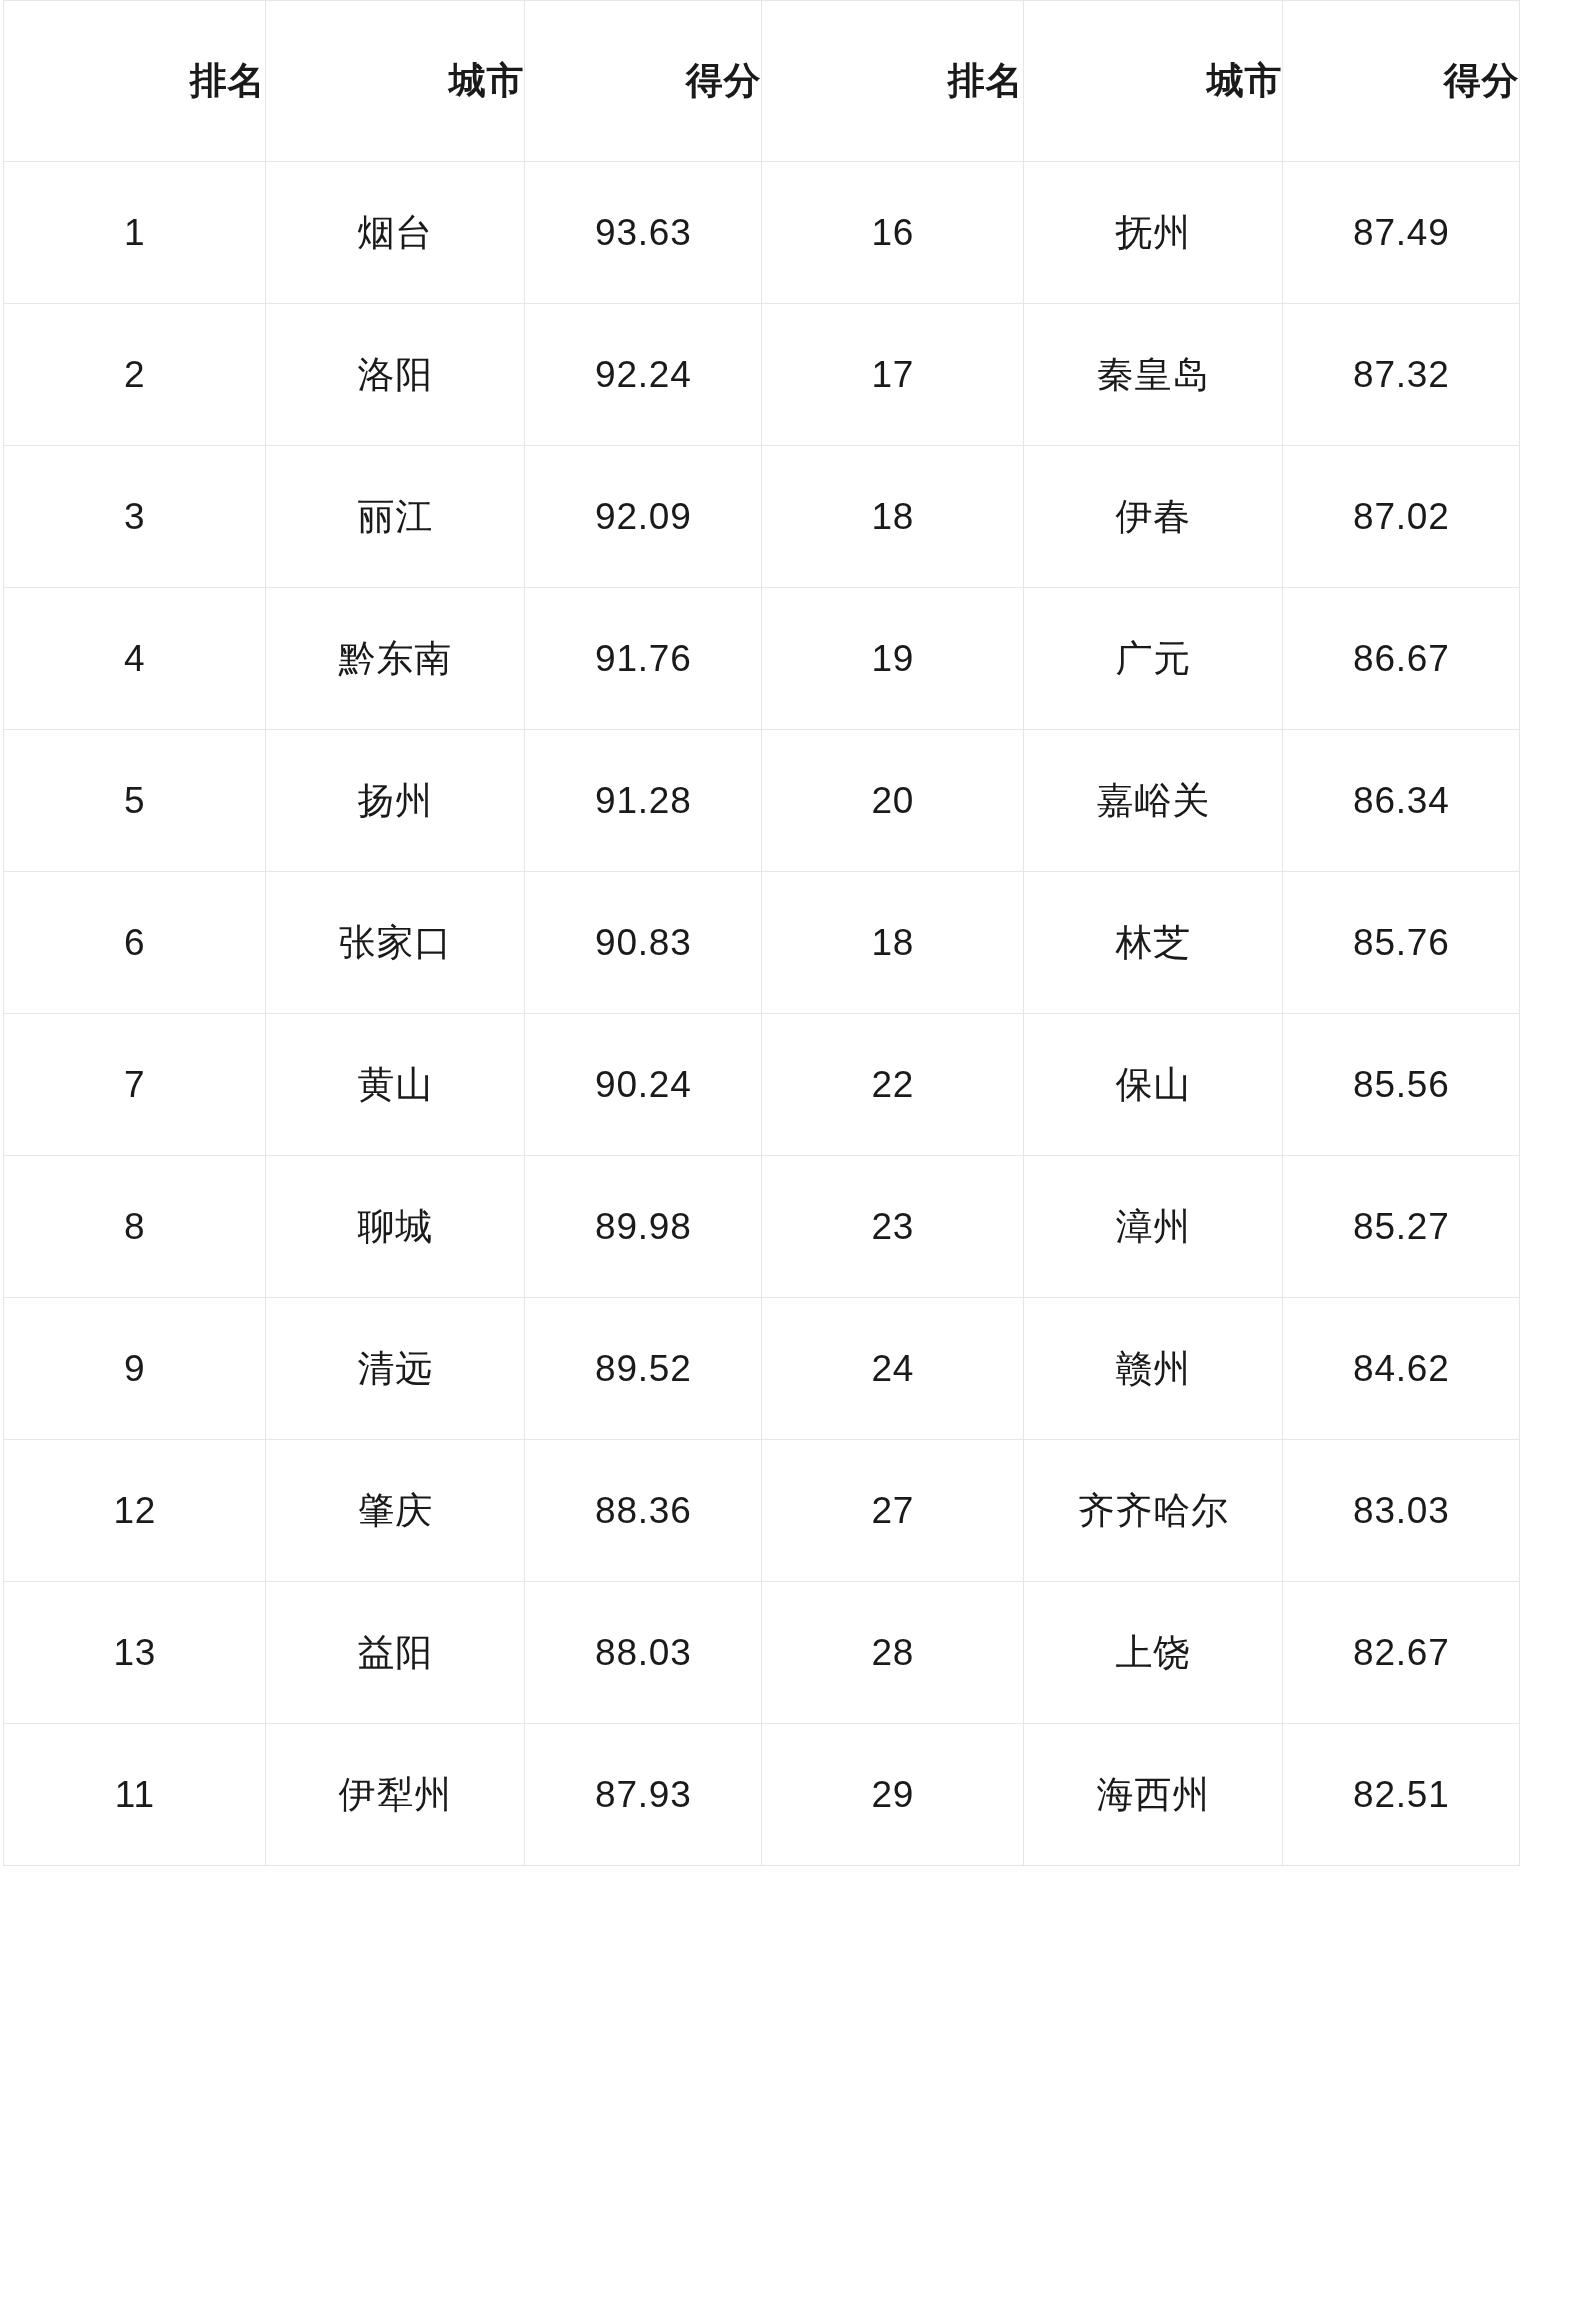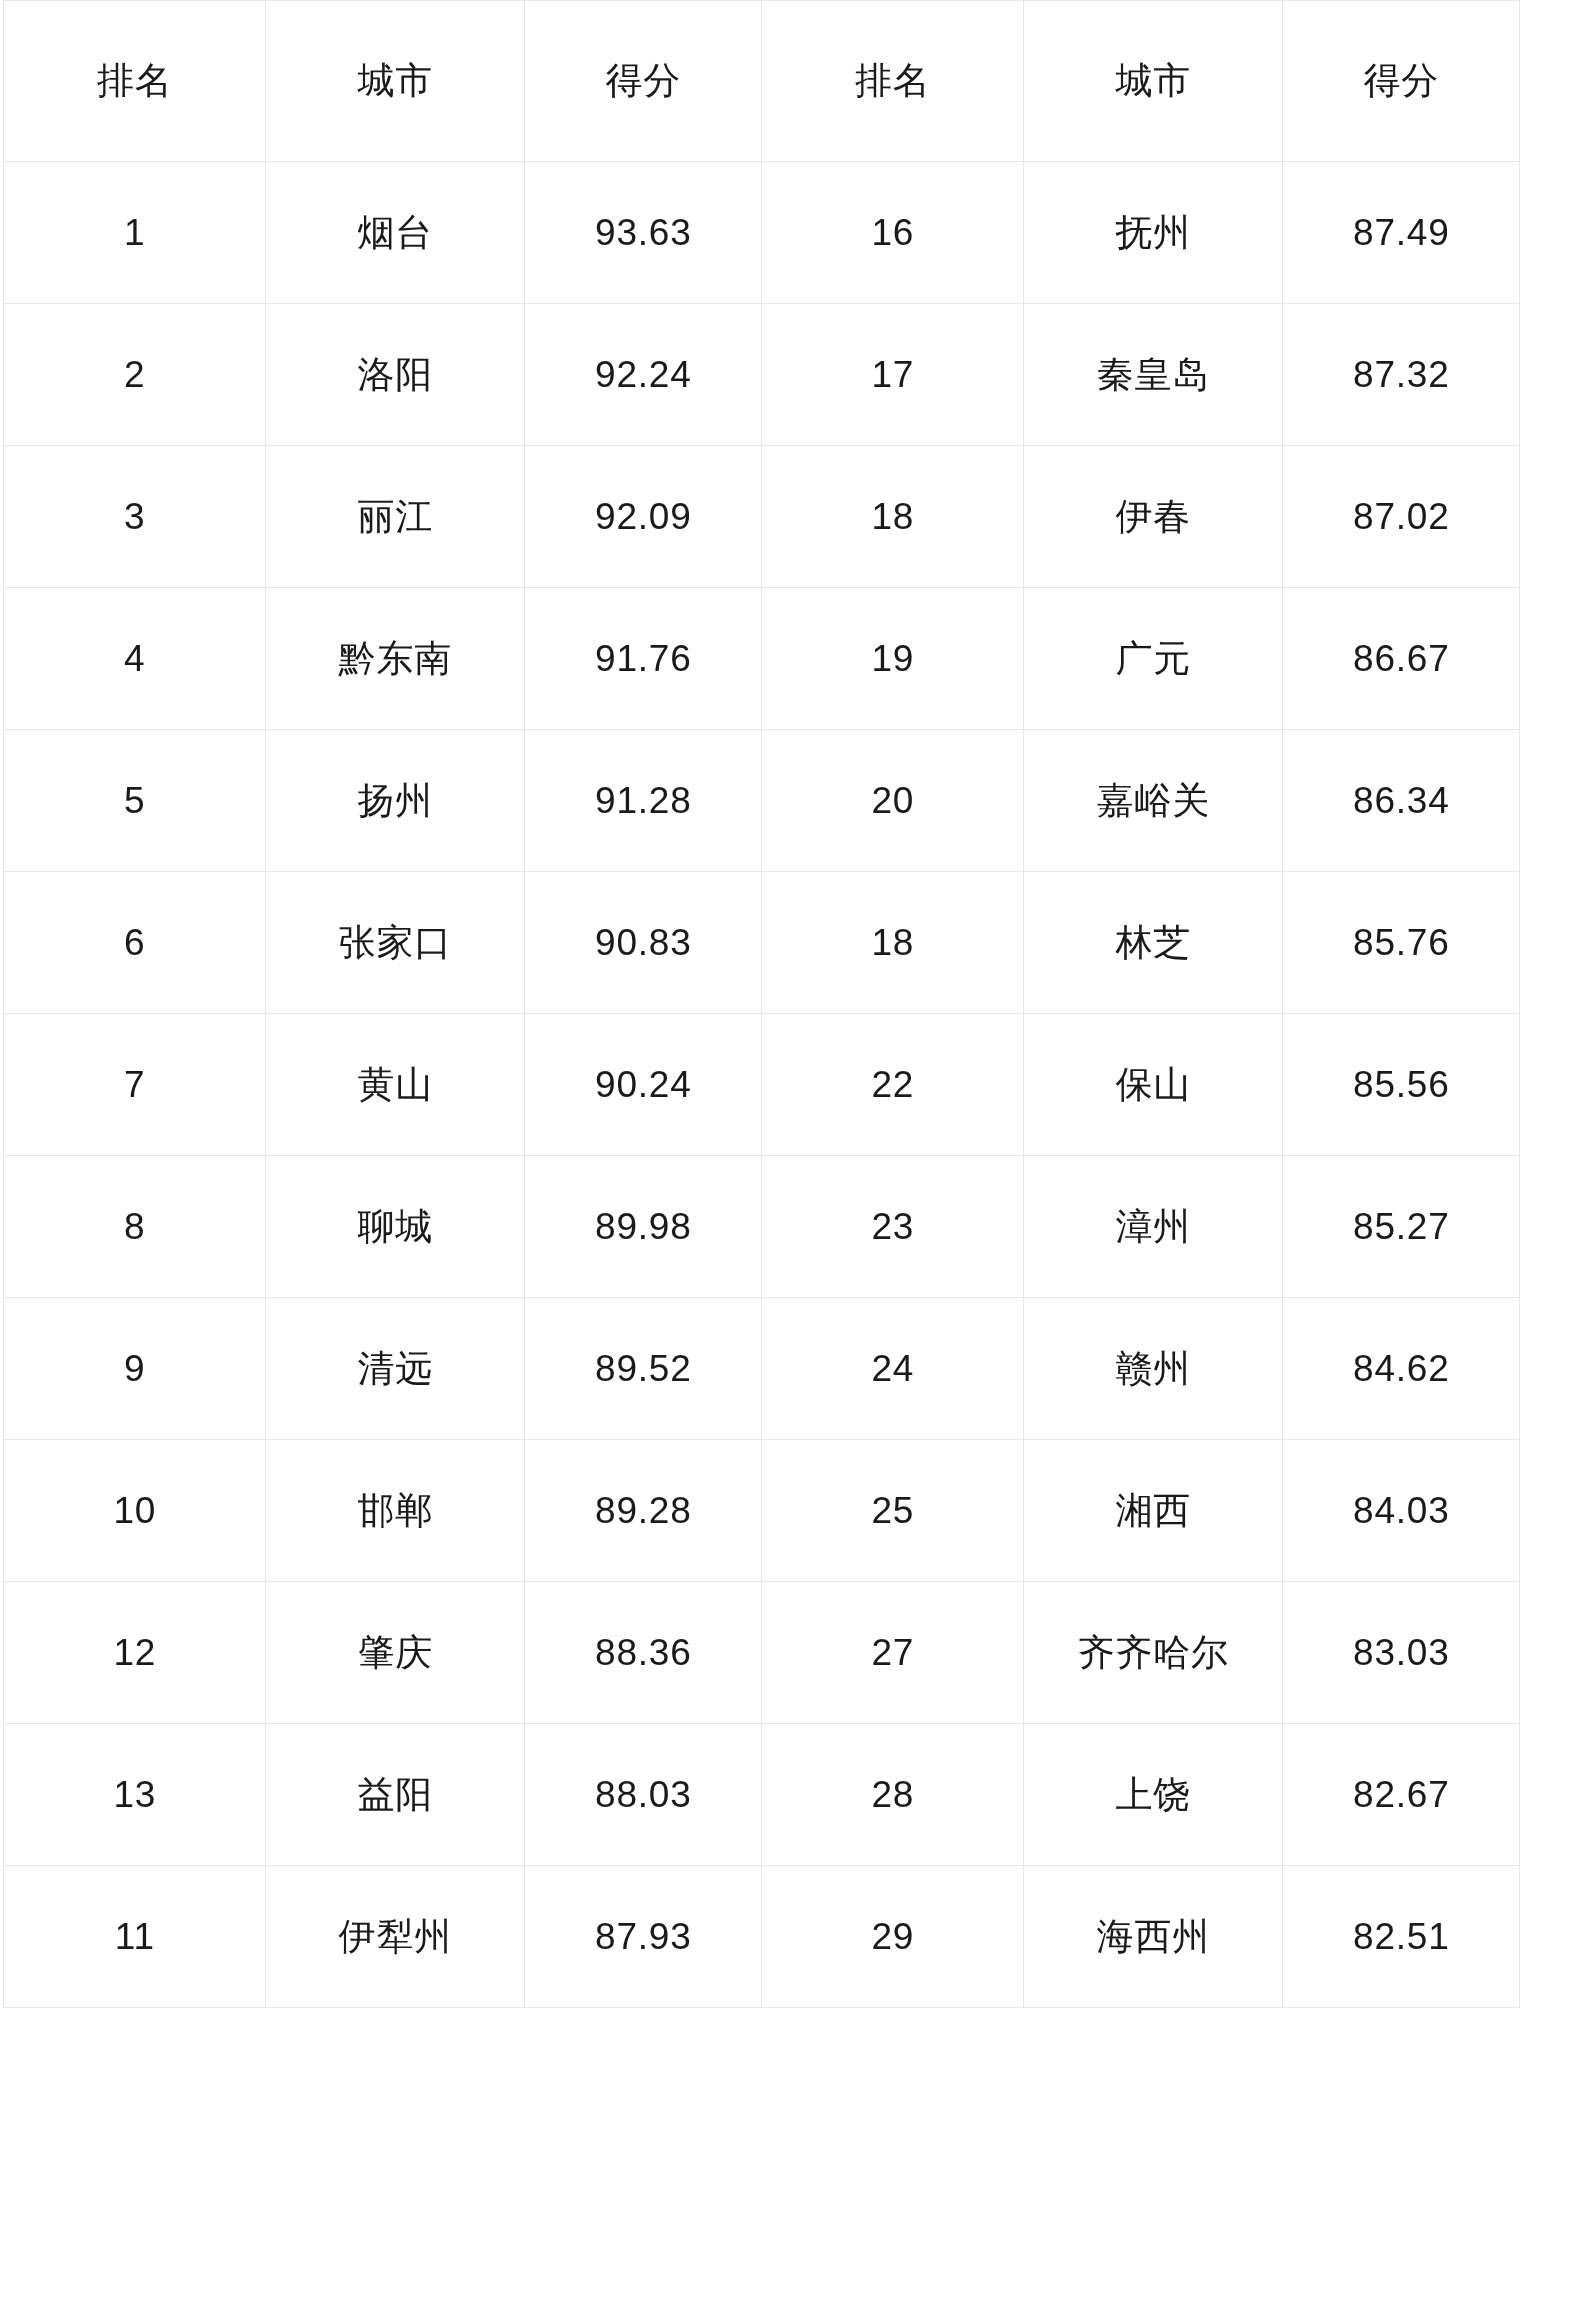--- a/index.html
+++ b/index.html
@@ -37,22 +37,23 @@
     vertical-align: middle;
     padding: 0;
     height: 141px;
     font-size: 37px;
     font-weight: 400;
     color: #1a1a1a;
     letter-spacing: 0.8px;
   }
   table.rank-table thead th {
     height: 160px;
-    font-weight: 400;
+    font-weight: 700;
     font-size: 37px;
+    text-align: right;
   }
   table.rank-table tbody tr:last-child td {
     border-bottom: 0.8px solid #e6e6e6;
   }
   .num {
     font-family: "Liberation Sans", "DejaVu Sans", sans-serif;
   }
 </style>
 </head>
 <body>
@@ -144,28 +145,20 @@
         </tr>
         <tr>
           <td class="num">9</td>
           <td>清远</td>
           <td class="num">89.52</td>
           <td class="num">24</td>
           <td>赣州</td>
           <td class="num">84.62</td>
         </tr>
         <tr>
-          <td class="num">10</td>
-          <td>邯郸</td>
-          <td class="num">89.28</td>
-          <td class="num">25</td>
-          <td>湘西</td>
-          <td class="num">84.03</td>
-        </tr>
-        <tr>
           <td class="num">12</td>
           <td>肇庆</td>
           <td class="num">88.36</td>
           <td class="num">27</td>
           <td>齐齐哈尔</td>
           <td class="num">83.03</td>
         </tr>
         <tr>
           <td class="num">13</td>
           <td>益阳</td>

